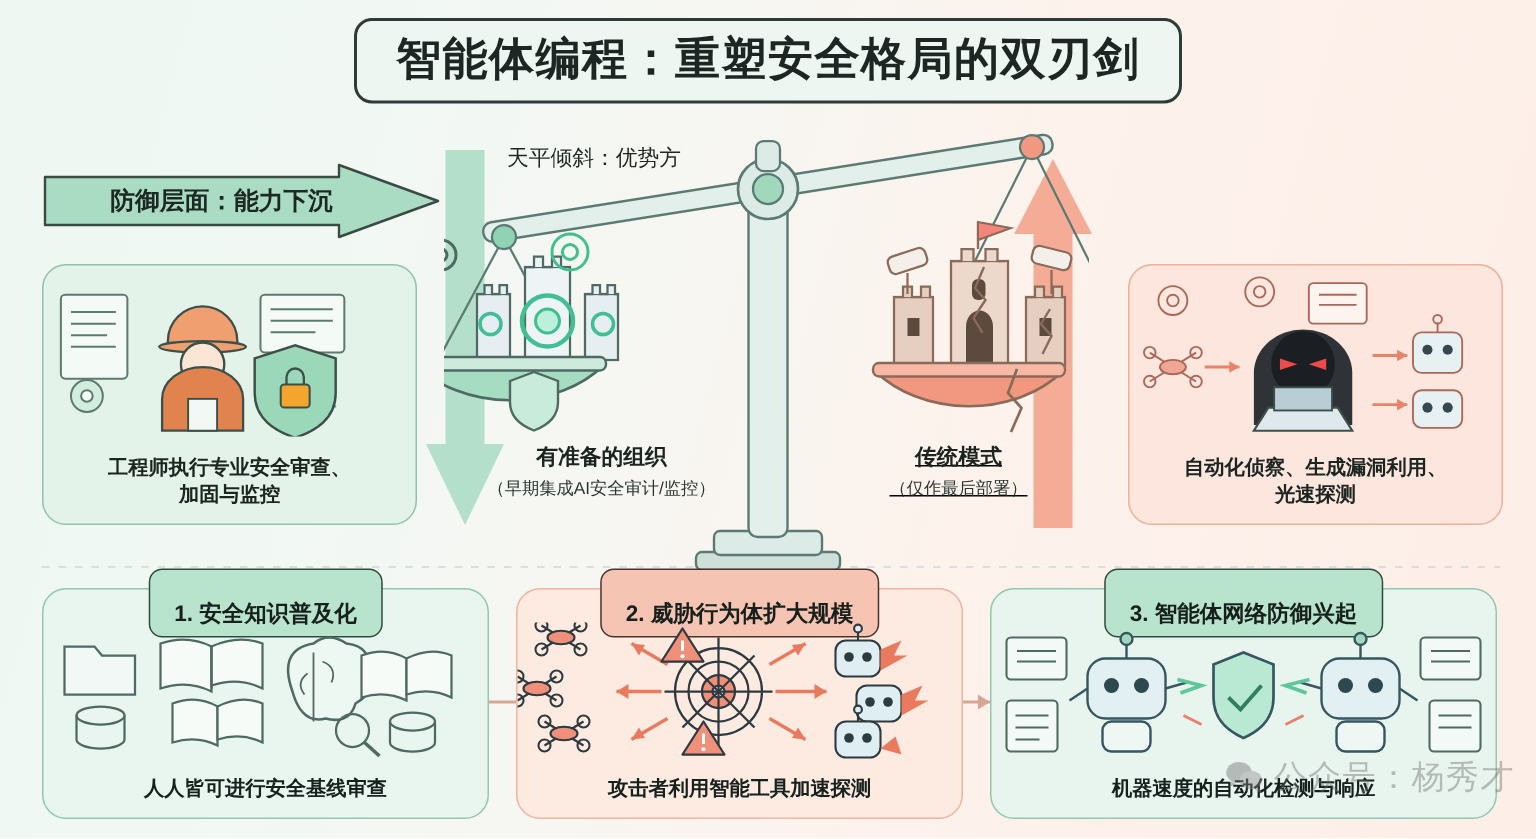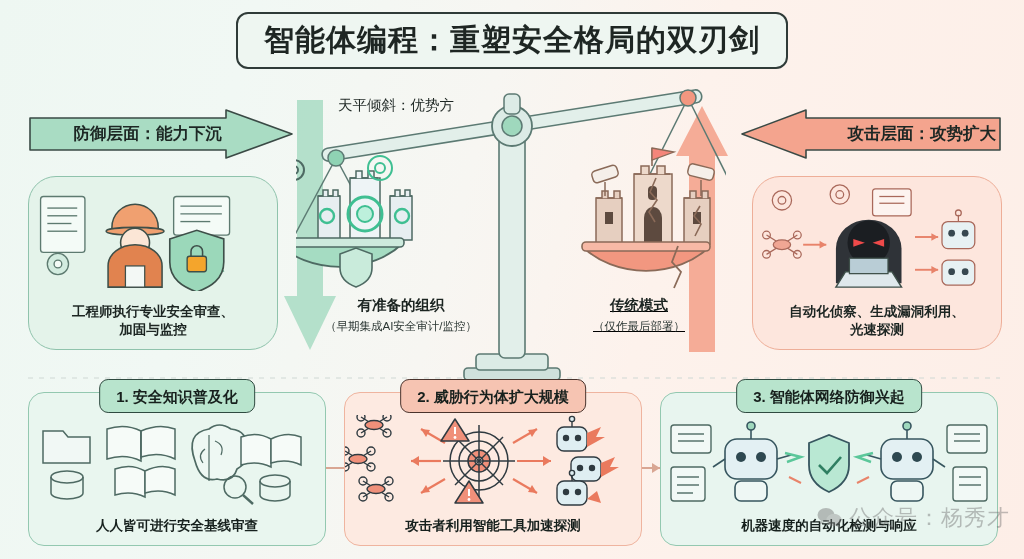--- a/index.html
+++ b/index.html
@@ -28,21 +28,21 @@
   .banner .body{
     position:absolute;top:8px;height:36px;
     border:1.6px solid #3a4a45;display:flex;align-items:center;justify-content:flex-end;
   }
   .banner .lbl{font-size:16.5px;font-weight:bold;color:#1d2724;white-space:nowrap;}
   .banner svg{position:absolute;top:0;left:0;}
   #banner-left{left:28px;width:268px;}
   #banner-right{right:22px;width:262px;}
   
   .sidecard{
-    position:absolute;top:176px;width:248px;height:172px;border-radius:28px;
+    position:absolute;top:176px;width:248px;height:172px;border-radius:16px;
   }
   #card-defense{left:28px;background:#e4f3ea;border:1.6px solid #8fc3ac;}
   #card-attack{right:22px;background:#fde6dd;border:1.6px solid #eeae98;}
   .sidecard .cap{
     position:absolute;left:8px;right:8px;bottom:9px;text-align:center;
     font-size:13.5px;font-weight:bold;color:#1c2522;line-height:1.38;
   }
   .sidecard .art{position:absolute;left:0;right:0;top:6px;height:108px;}
   
   #scale{position:absolute;left:296px;top:86px;width:430px;height:300px;}
@@ -58,21 +58,21 @@
   
   #arrow-down{position:absolute;left:284px;top:100px;}
   #arrow-up{position:absolute;left:676px;top:106px;}
   
   .bcard{position:absolute;top:392px;height:152px;border-radius:16px;}
   #bcard-1{left:28px;width:296px;background:#e9f6ef;border:1.6px solid #93c8b0;}
   #bcard-2{left:344px;width:296px;background:#fdeae1;border:1.6px solid #efb49f;}
   #bcard-3{left:660px;width:336px;background:#e8f5ef;border:1.6px solid #93c8b0;}
   .bhead{
     position:absolute;left:50%;top:-14px;transform:translateX(-50%);
-    border-radius:9px;padding:8px 16px 5px;white-space:nowrap;
+    border-radius:9px;padding:20px 16px 5px;white-space:nowrap;
   }
   .bhead .h{font-size:15px;font-weight:bold;color:#17201d;}
   .bhead.green{background:#b8e4cd;border:1.8px solid #2f4a40;}
   .bhead.red{background:#f6c4b2;border:1.8px solid #4a332c;}
   .bcap{
     position:absolute;left:6px;right:6px;bottom:10px;text-align:center;
     font-size:13.5px;font-weight:bold;color:#16201d;
   }
   .bart{position:absolute;left:0;right:0;top:22px;height:92px;}
   
@@ -103,28 +103,20 @@
 
   <div class="banner" id="banner-left">
     <svg width="268" height="52" viewBox="0 0 268 52">
       <path d="M2,10 h196 V2 l66,24 -66,24 v-8 H2 z" fill="#a9dcc3" stroke="#3a4a45" stroke-width="1.6" stroke-linejoin="round"></path>
     </svg>
     <div class="body" style="left:4px;width:190px;background:transparent;border:none;">
       <span class="lbl">防御层面：能力下沉</span>
     </div>
   </div>
 
-  <div class="banner" id="banner-right">
-    <svg width="262" height="52" viewBox="0 0 262 52">
-      <path d="M260,10 H66 V2 L2,26 66,50 v-8 h194 z" fill="#f4a48e" stroke="#3a4a45" stroke-width="1.6" stroke-linejoin="round"></path>
-    </svg>
-    <div class="body" style="left:70px;width:186px;background:transparent;border:none;">
-      <span class="lbl">攻击层面：攻势扩大</span>
-    </div>
-  </div>
 
   <div class="sidecard" id="card-defense">
     <svg class="art" viewBox="0 0 248 112">
       <g stroke="#5d7a70" stroke-width="1.4" fill="none">
         <rect x="12" y="14" width="46" height="58" rx="3" fill="#f4fbf7"></rect>
         <line x1="19" y1="26" x2="50" y2="26"></line>
           <line x1="19" y1="34" x2="50" y2="34"></line>
         <line x1="19" y1="42" x2="44" y2="42"></line>
           <line x1="19" y1="50" x2="50" y2="50"></line>
         <circle cx="30" cy="84" r="11" fill="#d3ece0"></circle>

